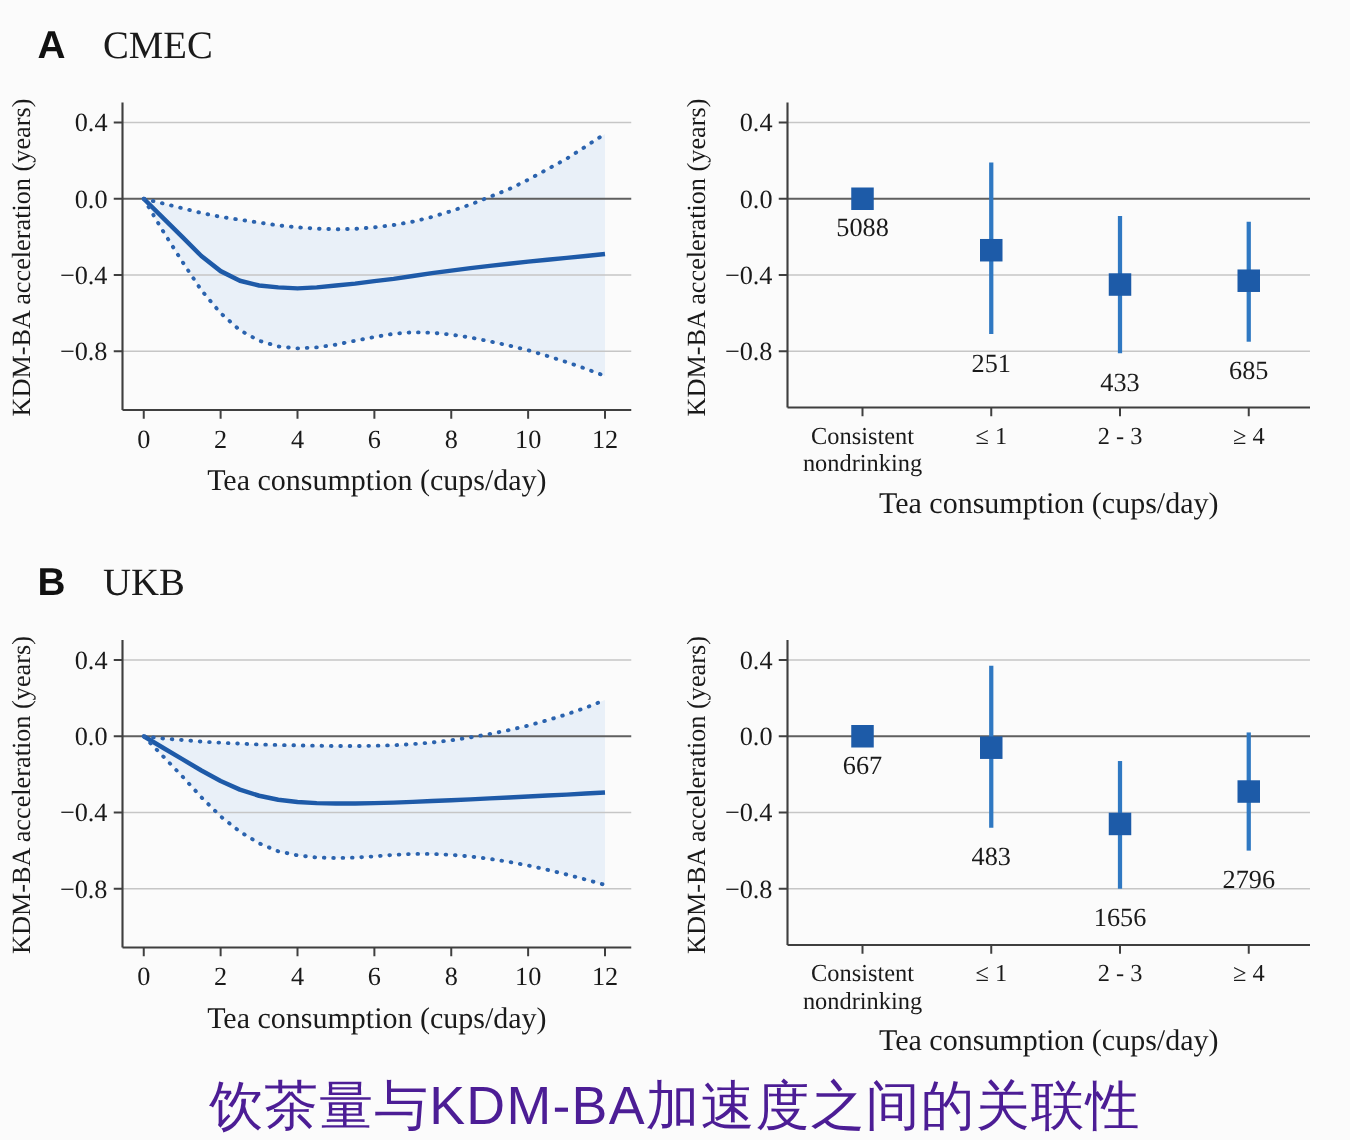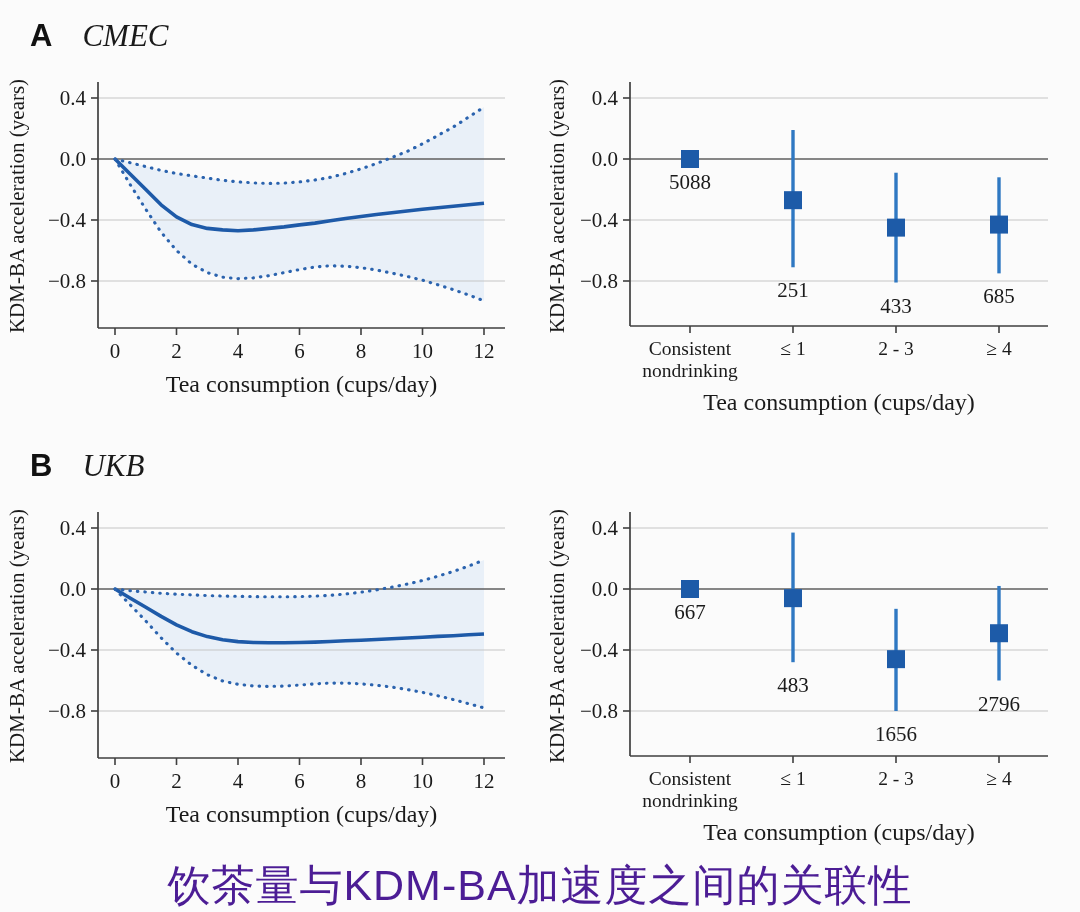--- a/index.html
+++ b/index.html
@@ -1,21 +1,21 @@
 <!DOCTYPE html>
 <html><head>
 <meta charset="utf-8">
 <style>
   html,body{margin:0;padding:0;background:#fbfbfb;}
   .figure{width:1080px;height:912px;background:#fbfbfb;position:relative;overflow:hidden;
           font-family:"Liberation Serif", serif;}
   .panel-row{height:430px;position:relative;}
   .panel-header{position:absolute;left:30px;top:18px;display:flex;align-items:baseline;gap:30px;}
   .panel-letter{font-family:"Liberation Sans", sans-serif;font-weight:bold;font-size:31px;color:#111;}
-  .panel-title{font-family:"Liberation Serif", serif;font-size:31px;color:#1a1a1a;font-style:italic;}
+  .panel-title{font-family:"Liberation Serif", serif;font-size:31px;color:#1a1a1a;}
   .charts{position:absolute;top:58px;left:0;width:1080px;display:flex;}
   .charts svg{display:block;}
   .caption{height:52px;margin-top:0;text-align:center;
            font-family:"Liberation Sans", sans-serif;font-size:43px;line-height:50px;
            color:#4c1d95;letter-spacing:1px;}
 </style>
 </head>
 <body>
 
 <div class="figure">

